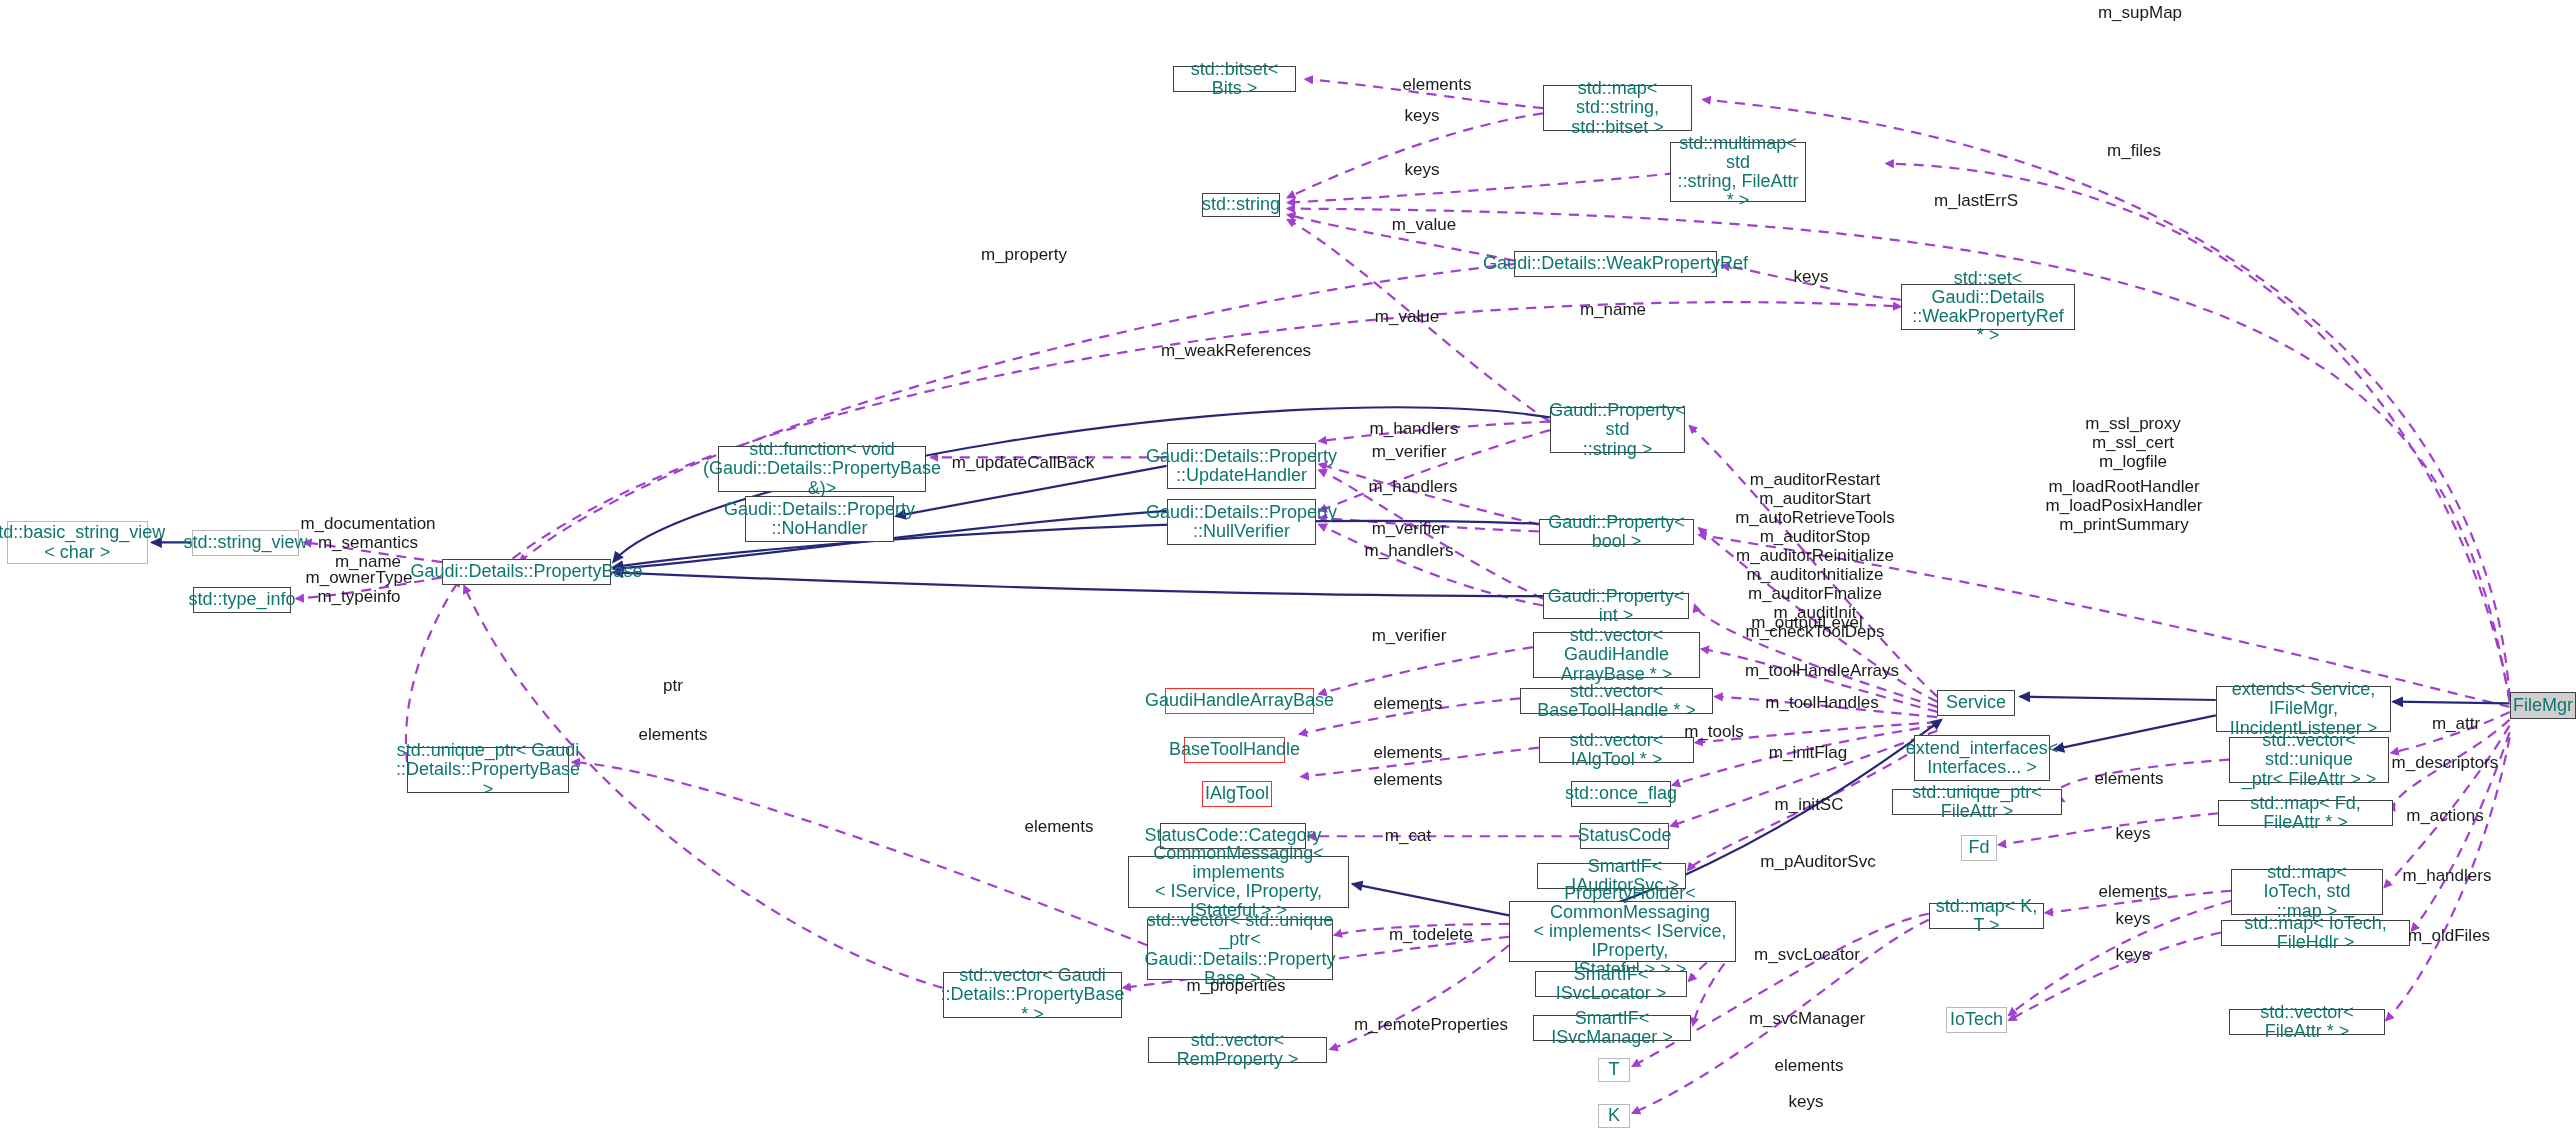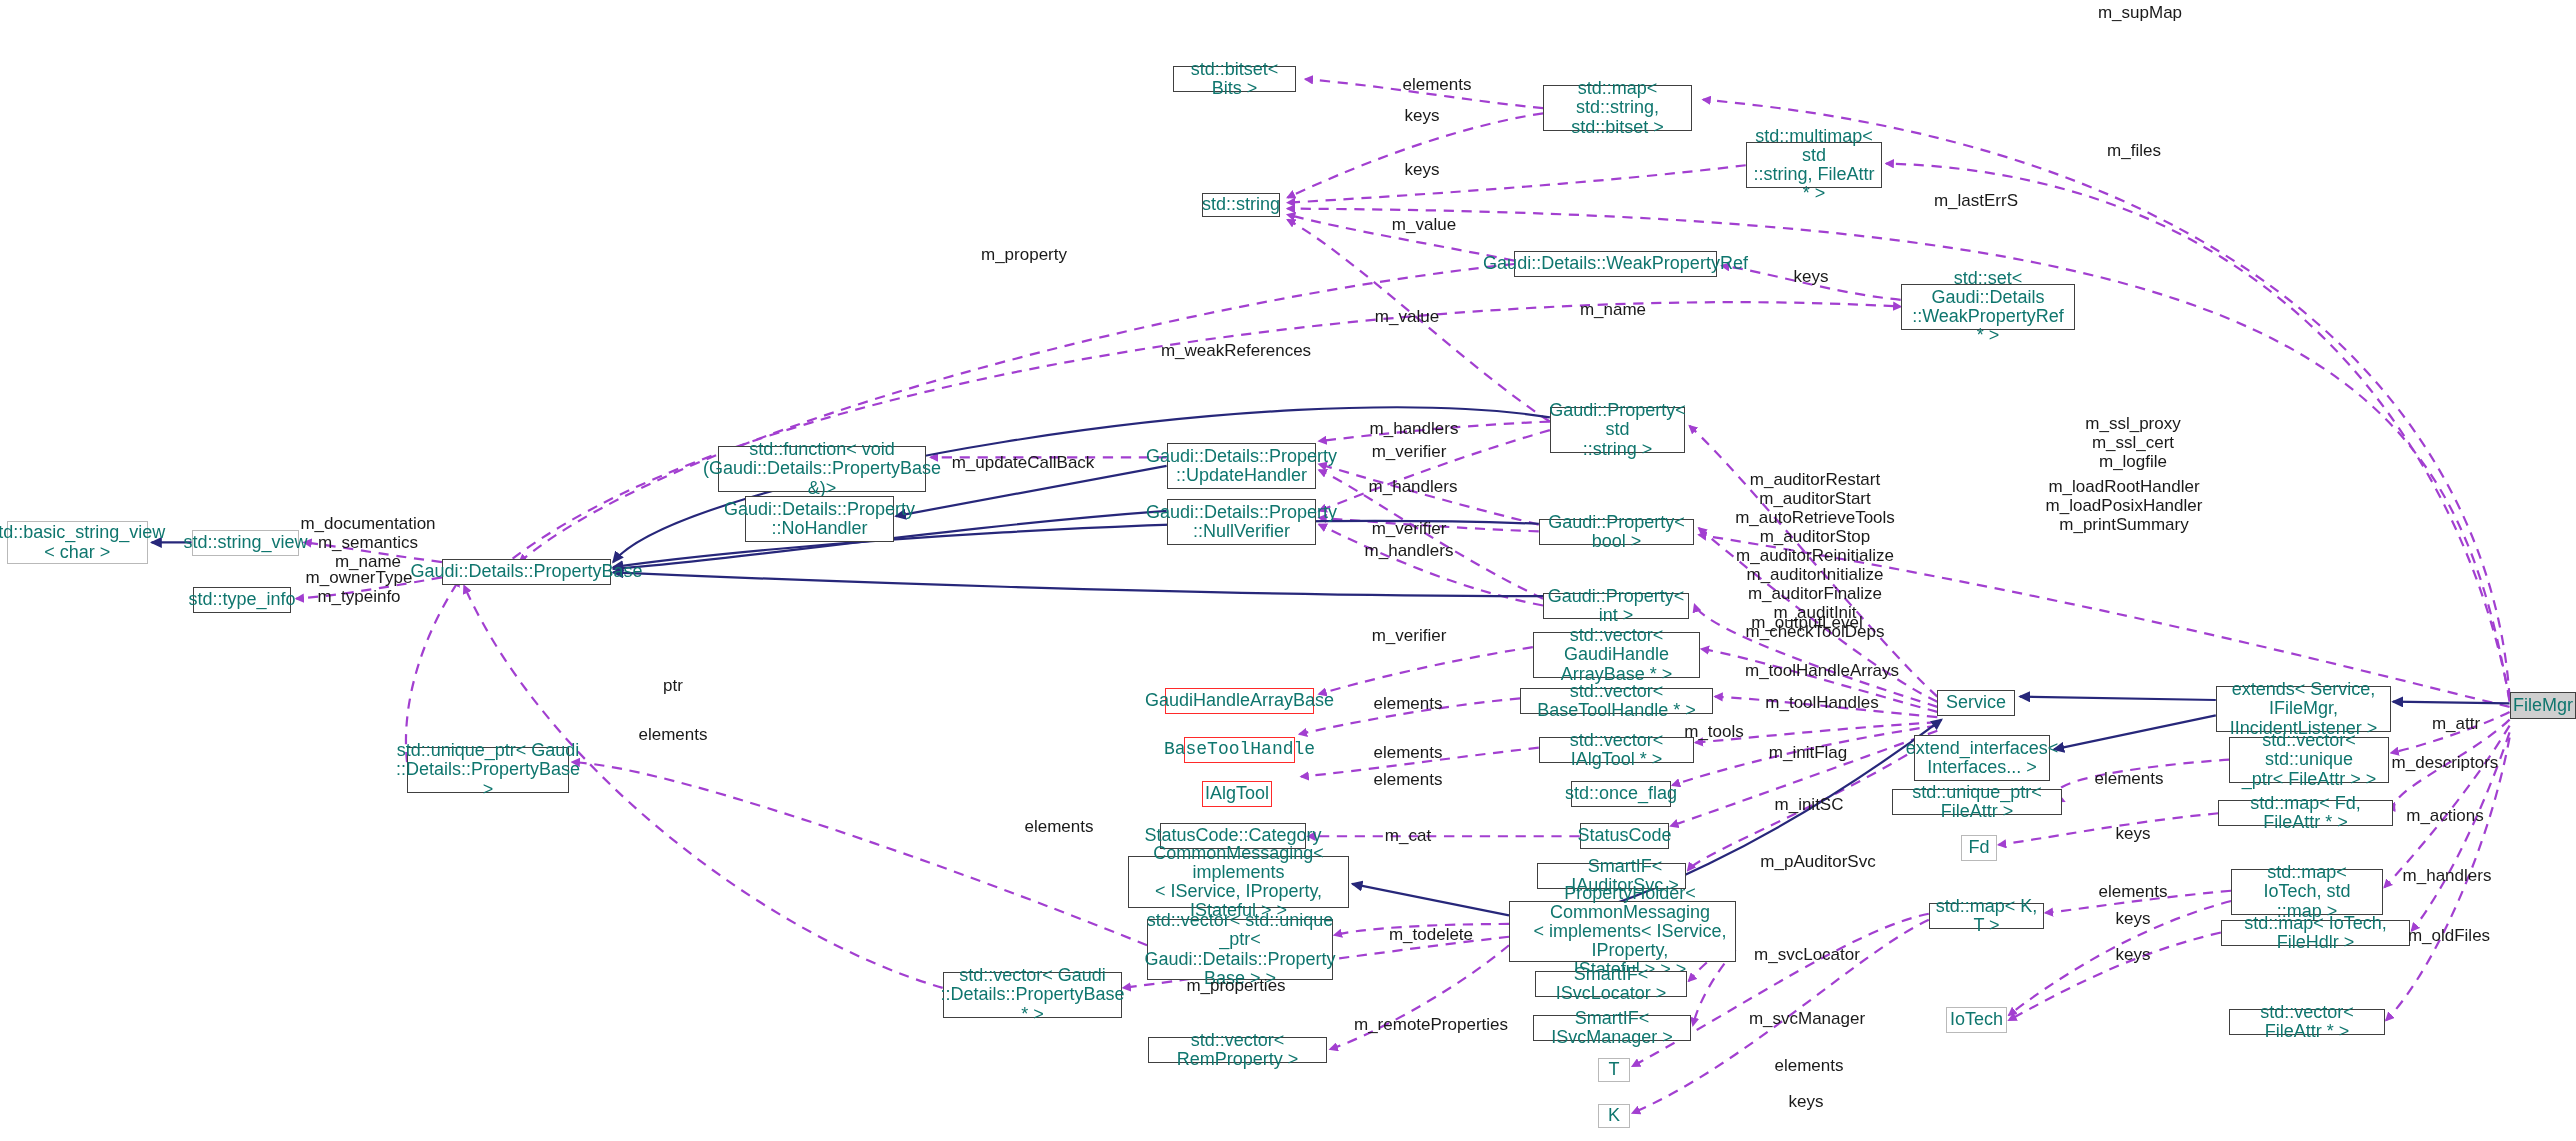--- a/index.html
+++ b/index.html
@@ -102,21 +102,21 @@
       <path d="M2602,840 L2412,880"></path>
       <path d="M2947,826 L2810,824"></path>
       <path d="M1772,1075 L1588,1038"></path>
       <path d="M1772,1090 C1900,1080 2100,980 2280,845"></path>
     </g>
   </svg>
 
   <div class="node strong" style="left:1173px;top:66px;width:123px;height:25.5px;">std::bitset&lt; Bits &gt;</div>
   <div class="node strong" style="left:1543px;top:85px;width:149px;height:46px;">std::map&lt; std::string,
 std::bitset &gt;</div>
-  <div class="node strong" style="left:1746px;top:142px;width:136px;height:46px;text-align:center;">std::multimap&lt; std
+  <div class="node strong" style="left:1670px;top:142px;width:136px;height:60px;text-align:center;">std::multimap&lt; std
 ::string, FileAttr * &gt;</div>
   <div class="node strong" style="left:1202px;top:193px;width:78px;height:24px;">std::string</div>
   <div class="node strong" style="left:1514px;top:251px;width:203px;height:25.5px;">Gaudi::Details::WeakPropertyRef</div>
   <div class="node strong" style="left:1901px;top:284px;width:174px;height:46px;">std::set&lt; Gaudi::Details
 ::WeakPropertyRef * &gt;</div>
   <div class="node strong" style="left:1550px;top:407px;width:135px;height:46px;">Gaudi::Property&lt; std
 ::string &gt;</div>
   <div class="node strong" style="left:718px;top:446px;width:208px;height:46px;">std::function&lt; void
 (Gaudi::Details::PropertyBase &amp;)&gt;</div>
   <div class="node strong" style="left:1167px;top:443px;width:149px;height:46px;">Gaudi::Details::Property
@@ -137,21 +137,21 @@
   <div class="node strong" style="left:1937px;top:690px;width:78px;height:25.5px;">Service</div>
   <div class="node strong" style="left:2216px;top:686px;width:175px;height:46px;">extends&lt; Service, IFileMgr,
 IIncidentListener &gt;</div>
   <div class="node current" style="left:2510px;top:692px;width:66px;height:27px;">FileMgr</div>
   <div class="node redbox" style="left:1165px;top:688px;width:149px;height:25.5px;">GaudiHandleArrayBase</div>
   <div class="node strong" style="left:1520px;top:688px;width:193px;height:25.5px;">std::vector&lt; BaseToolHandle * &gt;</div>
   <div class="node strong" style="left:2229px;top:737px;width:160px;height:46px;">std::vector&lt; std::unique
 _ptr&lt; FileAttr &gt; &gt;</div>
   <div class="node strong" style="left:1914px;top:735px;width:136px;height:46px;">extend_interfaces&lt;
 Interfaces... &gt;</div>
-  <div class="node redbox" style="left:1184px;top:737px;width:111px;height:25.5px;font-family:Liberation Mono, monospace;">BaseToolHandle</div>
+  <div class="node redbox" style="left:1184px;top:737px;width:101px;height:25.5px;">BaseToolHandle</div>
   <div class="node strong" style="left:1539px;top:737px;width:155px;height:25.5px;">std::vector&lt; IAlgTool * &gt;</div>
   <div class="node strong" style="left:407px;top:747px;width:162px;height:46px;">std::unique_ptr&lt; Gaudi
 ::Details::PropertyBase &gt;</div>
   <div class="node strong" style="left:1892px;top:789px;width:170px;height:25.5px;">std::unique_ptr&lt; FileAttr &gt;</div>
   <div class="node redbox" style="left:1202px;top:781px;width:70px;height:25.5px;">IAlgTool</div>
   <div class="node strong" style="left:1571px;top:781px;width:100px;height:25.5px;">std::once_flag</div>
   <div class="node strong" style="left:2218px;top:800px;width:175px;height:25.5px;">std::map&lt; Fd, FileAttr * &gt;</div>
   <div class="node strong" style="left:1160px;top:823px;width:146px;height:25.5px;">StatusCode::Category</div>
   <div class="node strong" style="left:1580px;top:823px;width:89px;height:25.5px;">StatusCode</div>
   <div class="node faint" style="left:1961px;top:835px;width:36px;height:25.5px;">Fd</div>

